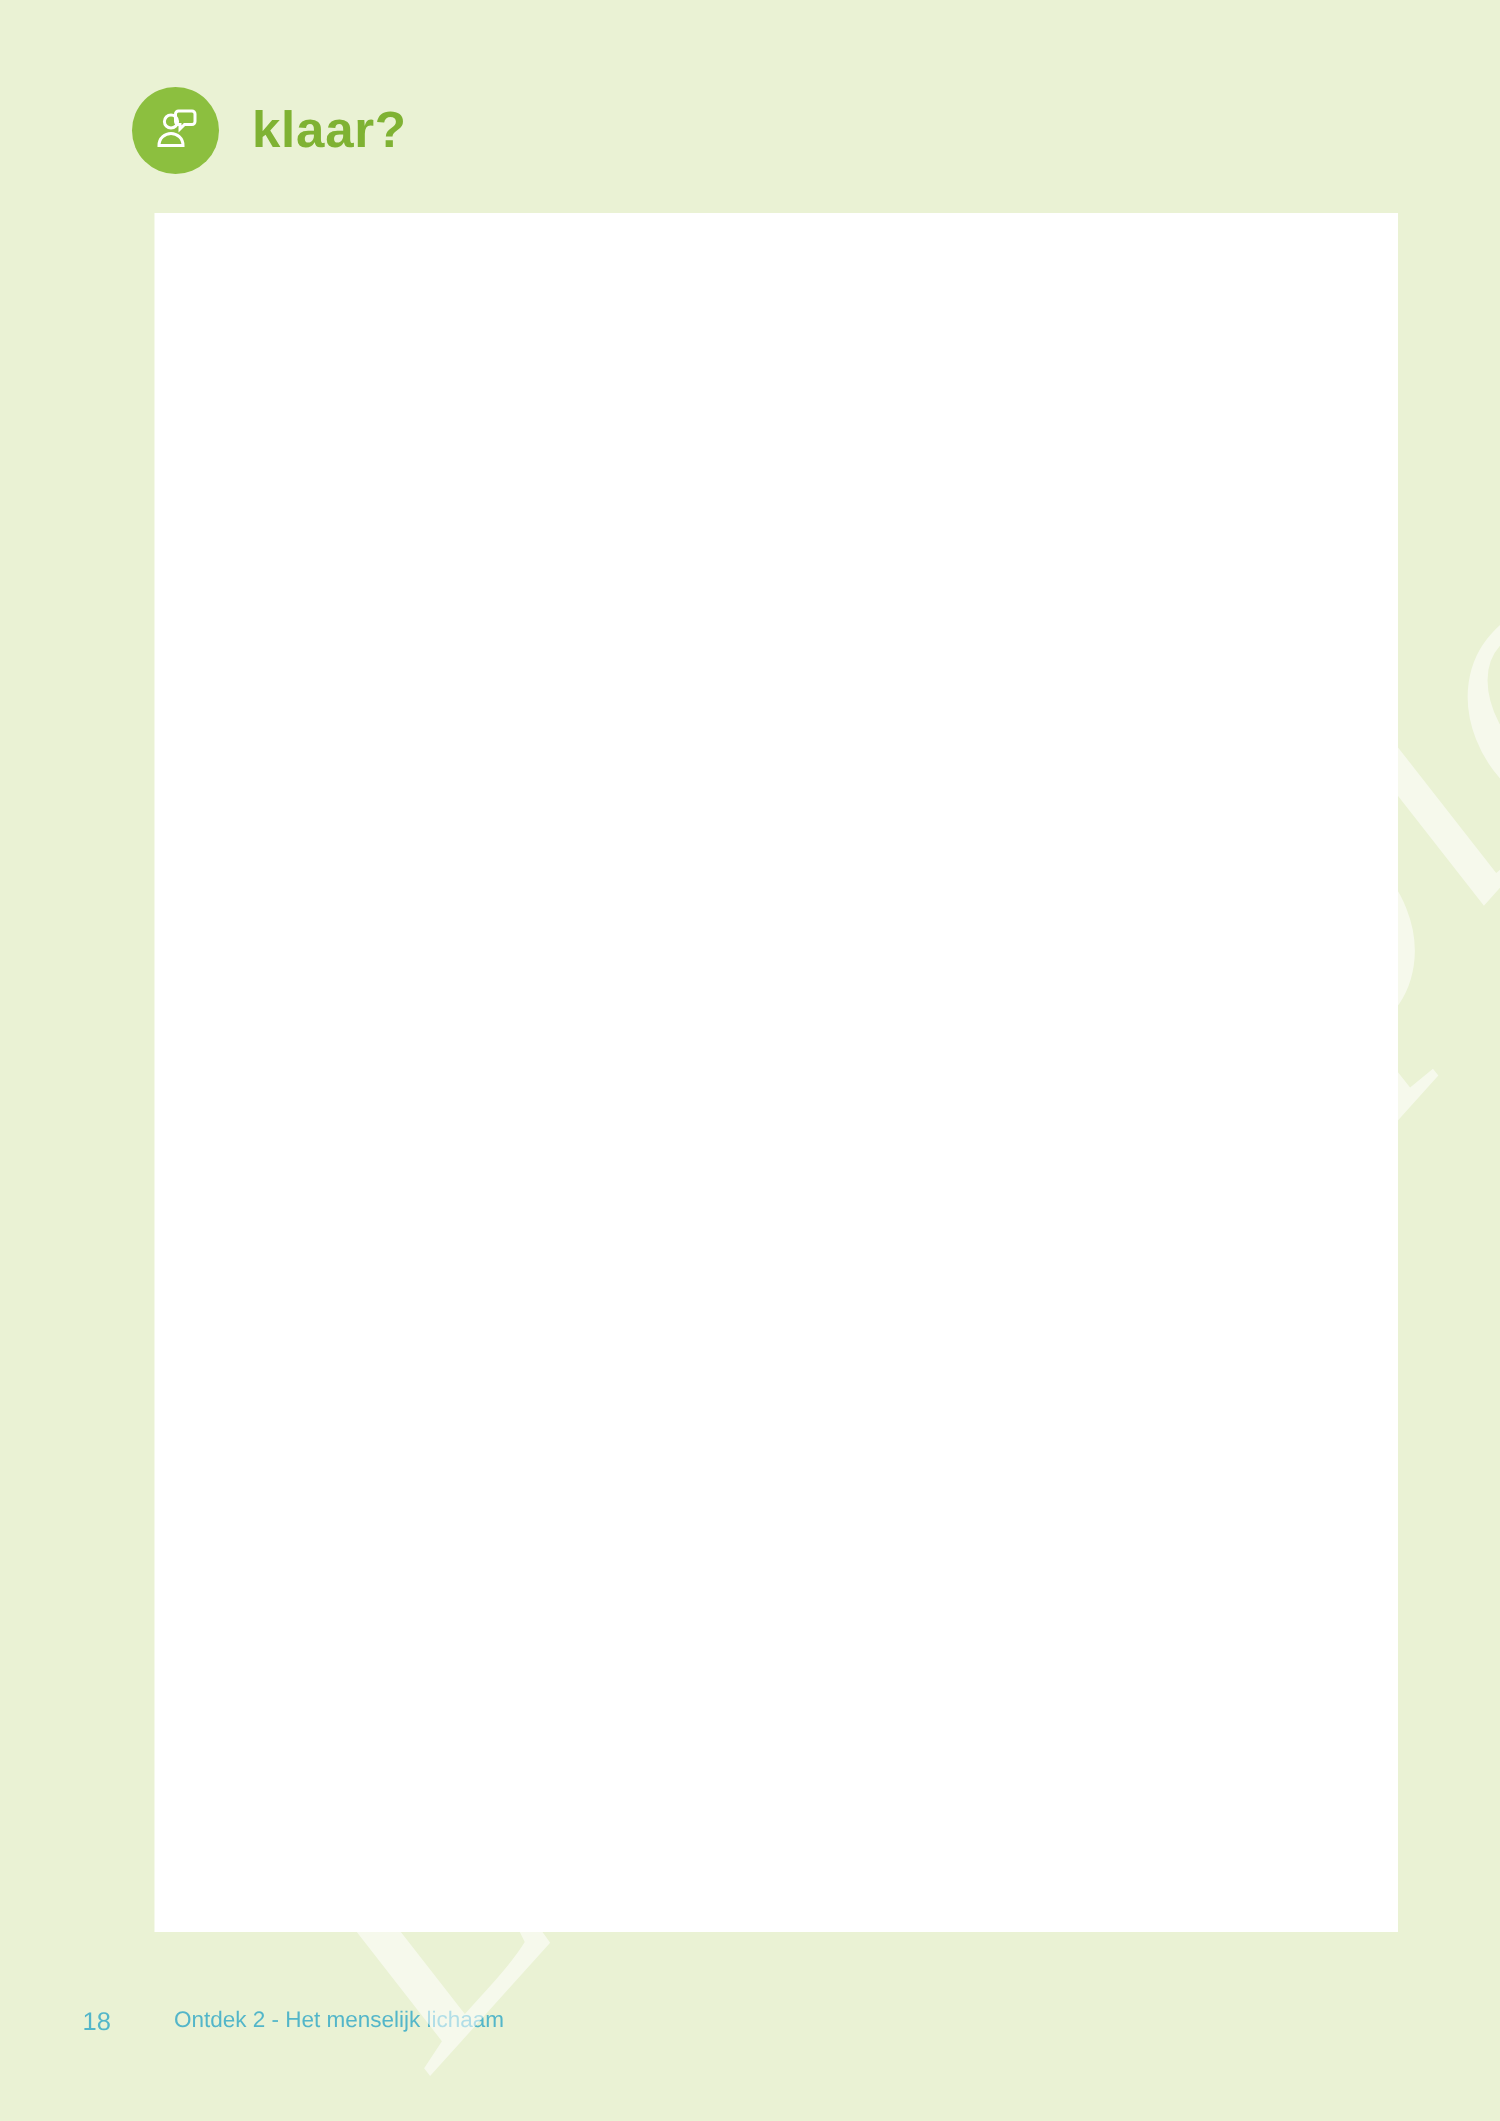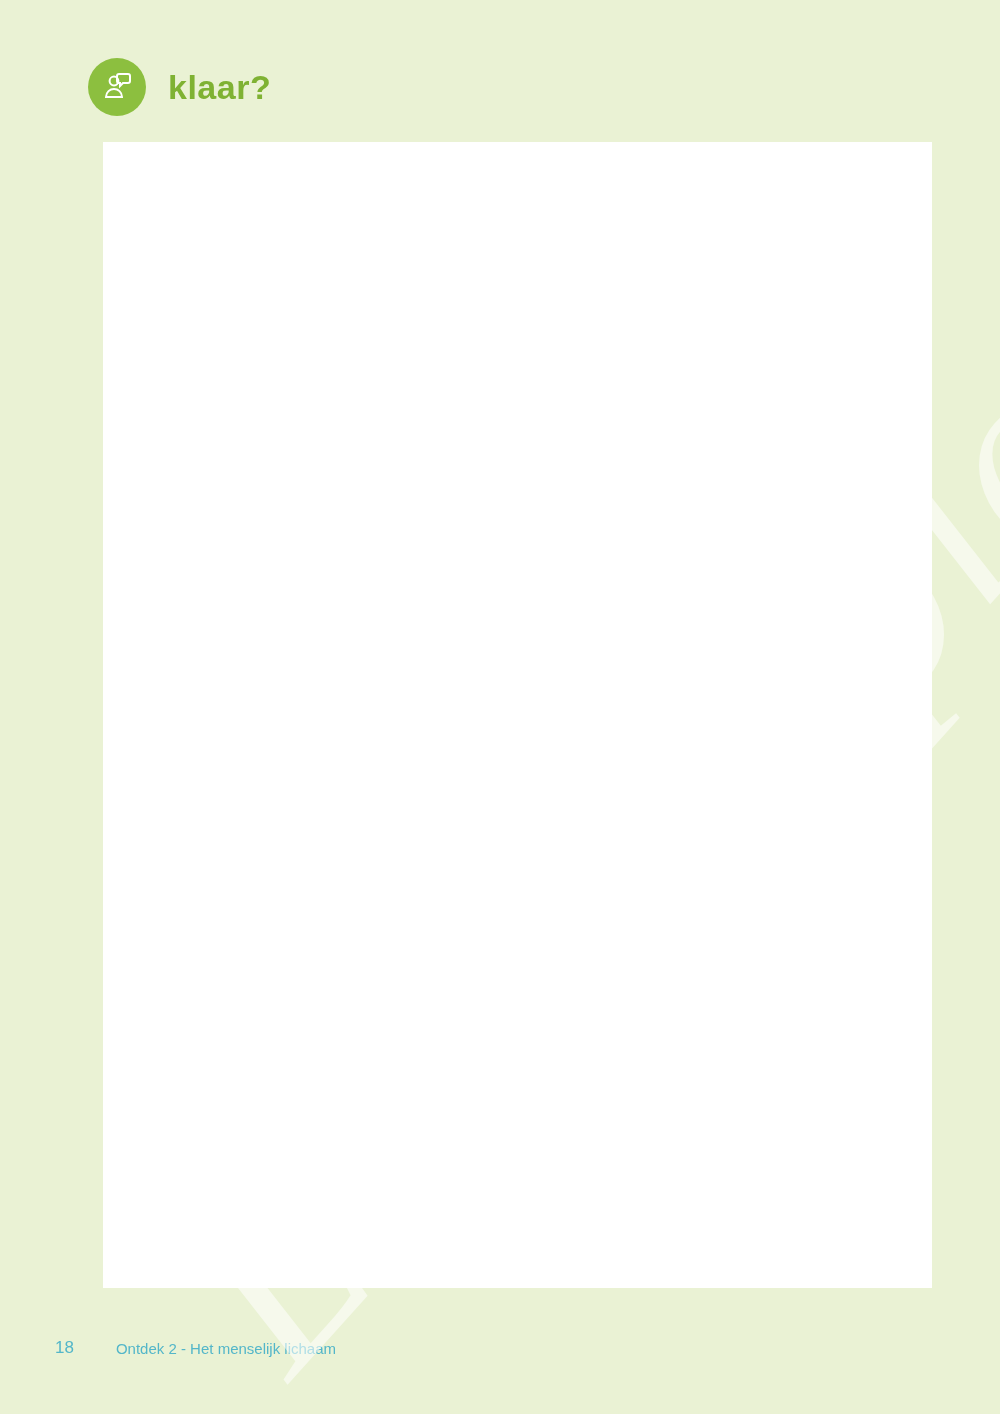--- a/index.html
+++ b/index.html
@@ -193,21 +193,21 @@
   }
   .caption.left { left: 150px; width: 350px; }
   .caption.right { left: 530px; width: 380px; }
   .green-word { color: #7fb233; }
 
   
   .footer {
     position: absolute;
     left: 55px; top: 1338px;
     display: flex;
-    align-items: center;
+    align-items: flex-start;
     gap: 42px;
     z-index: 3;
   }
   .footer-page { font-size: 17px; color: #53b6c9; }
   .footer-text { font-size: 15px; color: #53b6c9; }
 </style>
 </head>
 <body>
 
 <div class="page-card"></div>

